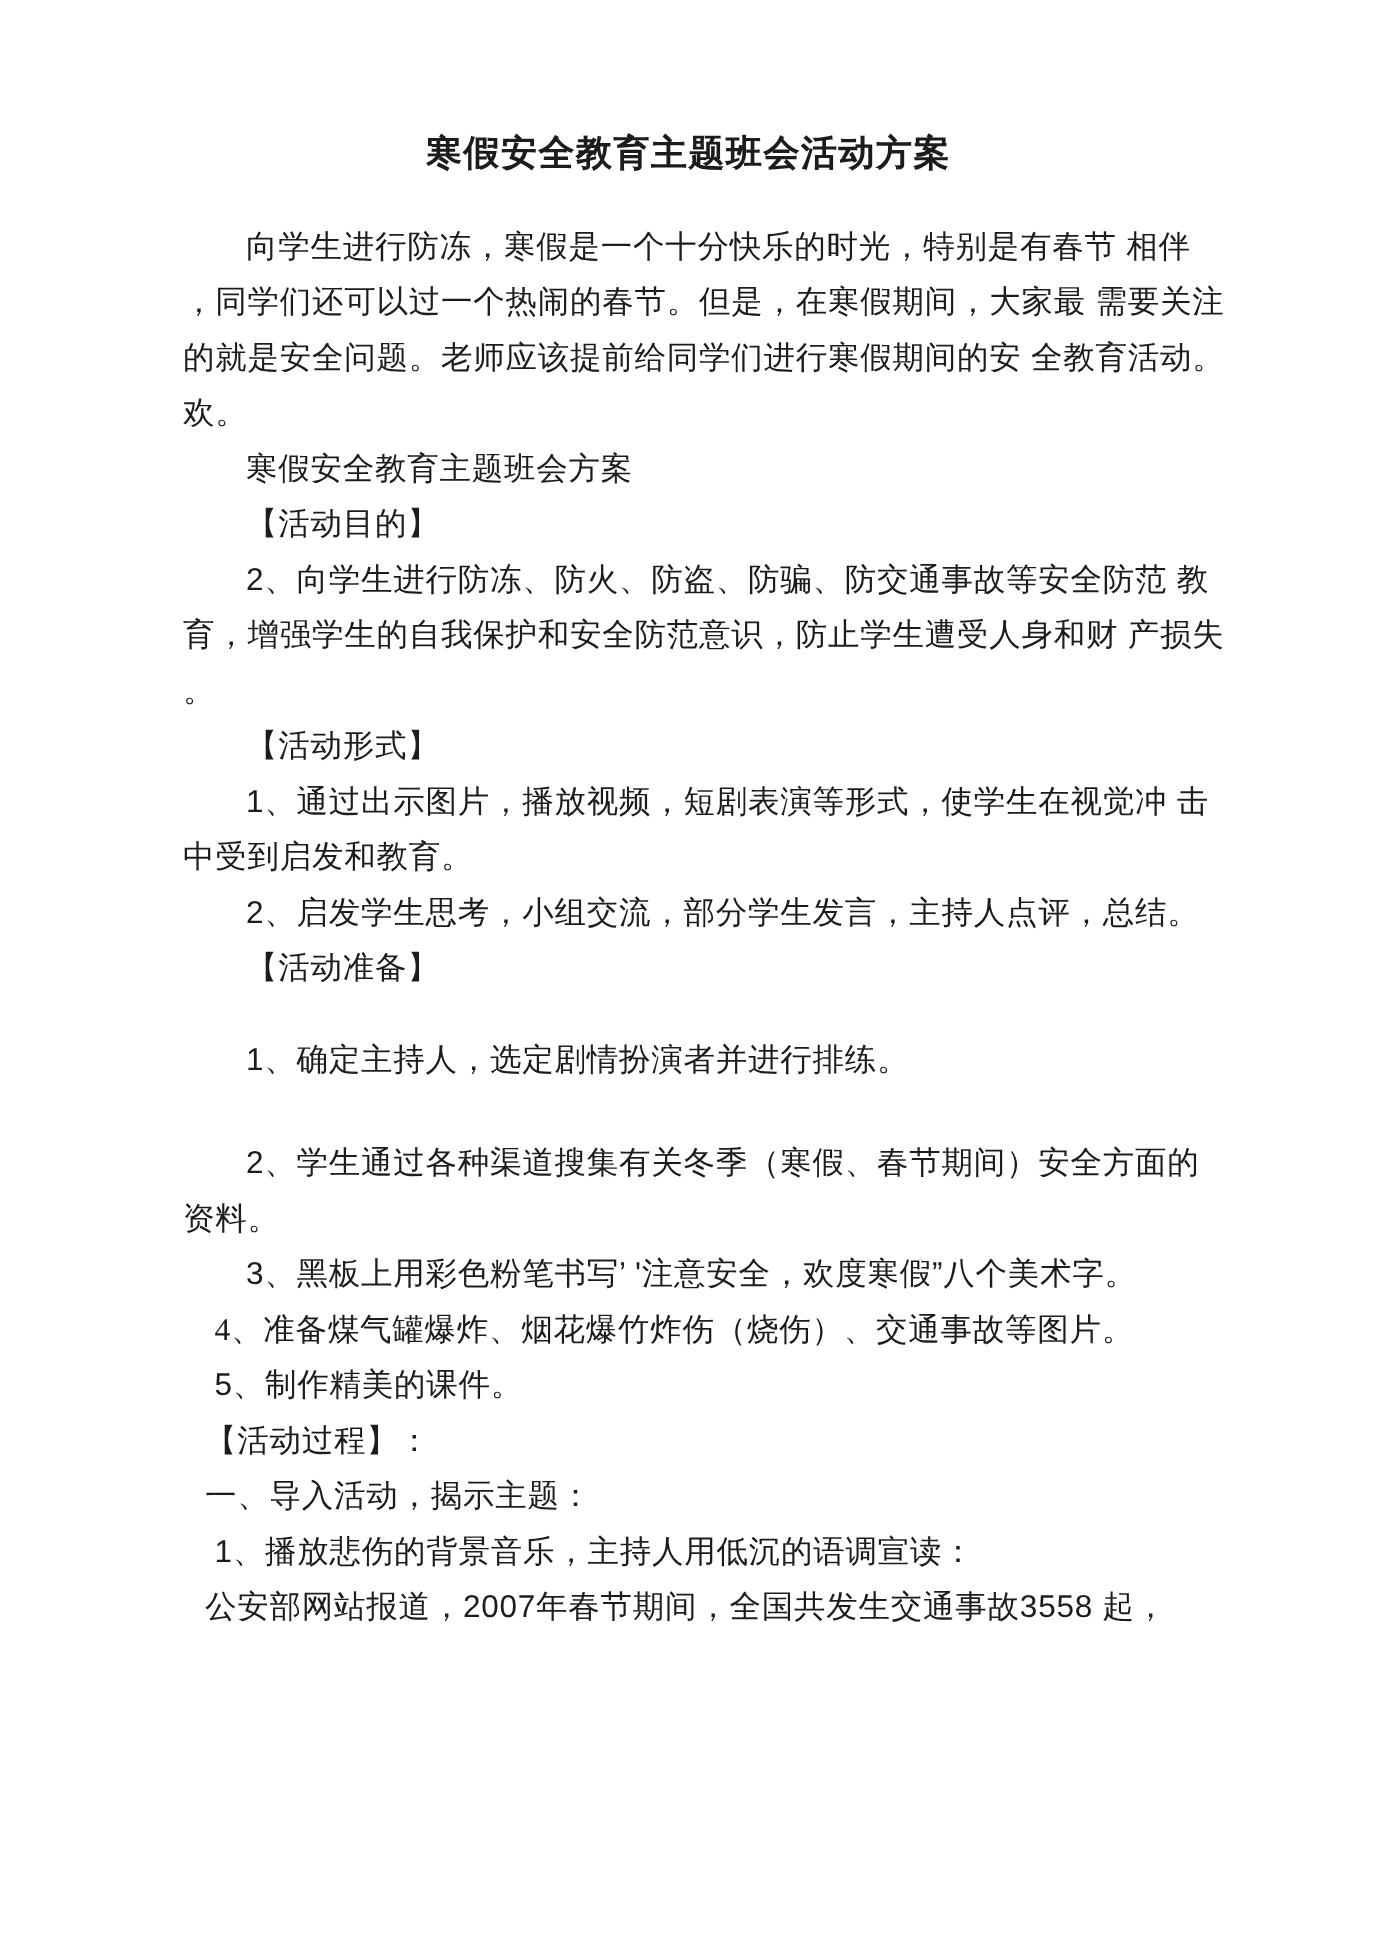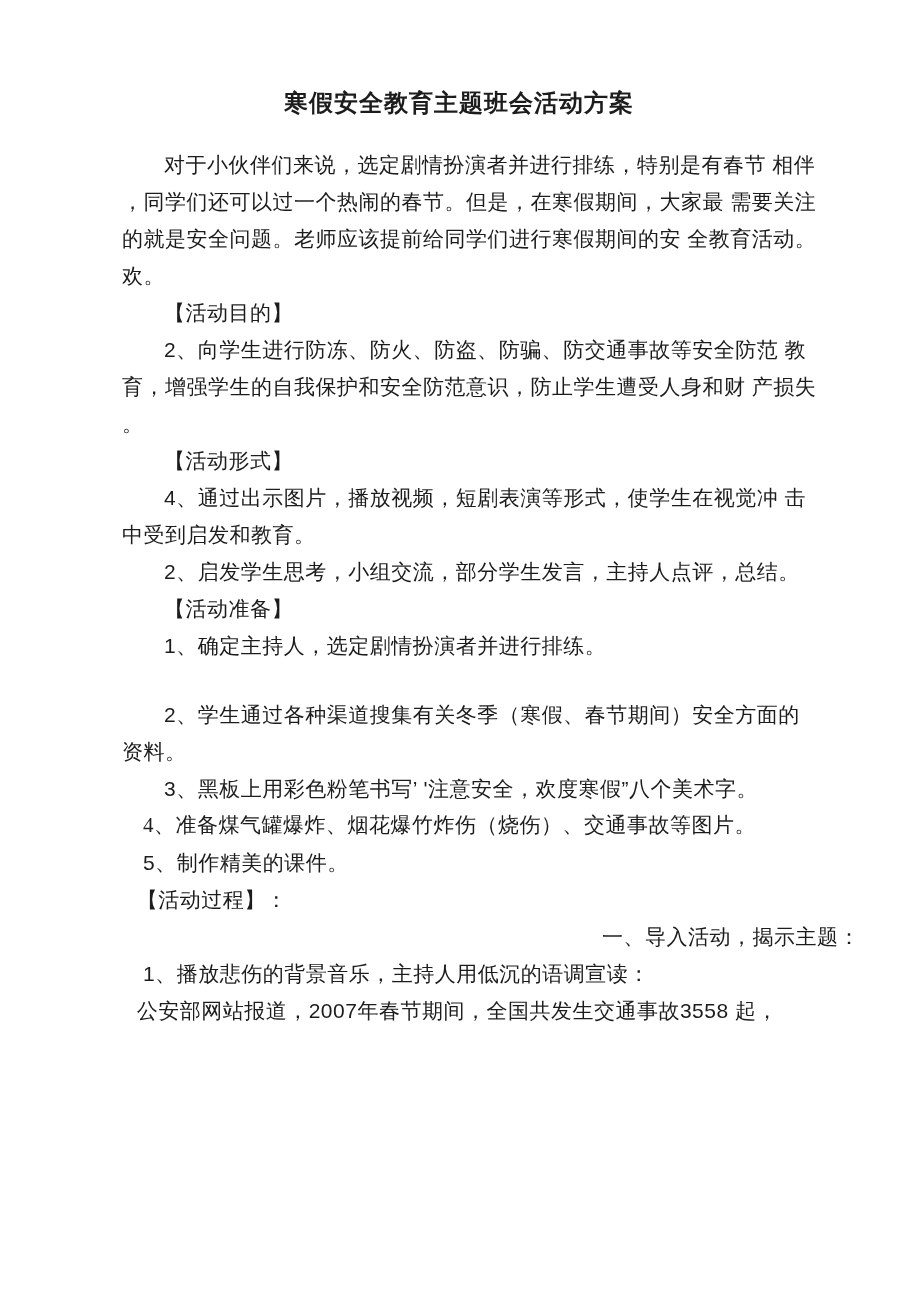--- a/index.html
+++ b/index.html
@@ -9,21 +9,21 @@
   }
   .page {
     position: relative;
     width: 920px;
     height: 1302px;
     background: #ffffff;
     overflow: hidden;
     font-family: "Liberation Sans", sans-serif;
     color: #1c1c1c;
     box-sizing: border-box;
-    padding: 86px 60px 0 122px;
+    padding: 86px 48px 0 122px;
   }
   .title {
     margin: 0 0 26px 0;
     font-size: 24px;
     line-height: 34px;
     font-weight: bold;
     text-align: center;
     letter-spacing: 1px;
     width: 674px;
   }
@@ -41,67 +41,70 @@
     height: 37px;
   }
 </style>
 </head>
 <body>
 
 <div class="page">
   <h1 class="title">寒假安全教育主题班会活动方案</h1>
   <div class="doc-body" id="doc-body">
       <p class="para">
-        <span class="line" style="text-indent: 2em;">对于小伙伴们来说，选定剧情扮演者并进行排练，特别是有春节 相伴</span>
+        <span class="line" style="text-indent: 2em;">向学生进行防冻，寒假是一个十分快乐的时光，特别是有春节 相伴</span>
         <span class="line">，同学们还可以过一个热闹的春节。但是，在寒假期间，大家最 需要关注</span>
         <span class="line">的就是安全问题。老师应该提前给同学们进行寒假期间的安 全教育活动。</span>
         <span class="line">欢。</span>
+      </p>
+      <p class="para">
+        <span class="line" style="text-indent: 2em;">寒假安全教育主题班会方案</span>
       </p>
       <p class="para">
         <span class="line" style="text-indent: 2em;">【活动目的】</span>
       </p>
       <p class="para">
         <span class="line" style="text-indent: 2em;">2、向学生进行防冻、防火、防盗、防骗、防交通事故等安全防范 教</span>
         <span class="line">育，增强学生的自我保护和安全防范意识，防止学生遭受人身和财 产损失</span>
         <span class="line">。</span>
       </p>
       <p class="para">
         <span class="line" style="text-indent: 2em;">【活动形式】</span>
       </p>
       <p class="para">
-        <span class="line" style="text-indent: 2em;">4、通过出示图片，播放视频，短剧表演等形式，使学生在视觉冲 击</span>
+        <span class="line" style="text-indent: 2em;">1、通过出示图片，播放视频，短剧表演等形式，使学生在视觉冲 击</span>
         <span class="line">中受到启发和教育。</span>
       </p>
       <p class="para">
         <span class="line" style="text-indent: 2em;">2、启发学生思考，小组交流，部分学生发言，主持人点评，总结。</span>
       </p>
       <p class="para">
         <span class="line" style="text-indent: 2em;">【活动准备】</span>
       </p>
       <p class="para">
-        <span class="line" style="text-indent: 2em;">1、确定主持人，选定剧情扮演者并进行排练。</span>
+        <span class="line" style="text-indent: 2em; margin-top: 24px;">1、确定主持人，选定剧情扮演者并进行排练。</span>
       </p>
       <p class="para">
         <span class="line" style="text-indent: 2em; margin-top: 32px;">2、学生通过各种渠道搜集有关冬季（寒假、春节期间）安全方面的</span>
         <span class="line">资料。</span>
       </p>
       <p class="para">
         <span class="line" style="text-indent: 2em;">3、黑板上用彩色粉笔书写’ '注意安全，欢度寒假”八个美术字。</span>
       </p>
       <p class="para">
         <span class="line" style="text-indent: 1em; font-family: Liberation Serif, serif;">4、准备煤气罐爆炸、烟花爆竹炸伤（烧伤）、交通事故等图片。</span>
       </p>
       <p class="para">
         <span class="line" style="text-indent: 1em;">5、制作精美的课件。</span>
       </p>
       <p class="para">
         <span class="line" style="text-indent: 0.7em;">【活动过程】：</span>
       </p>
       <p class="para">
-        <span class="line" style="text-indent: 0.7em; text-align: right;">一、导入活动，揭示主题：</span>
+        <span class="line" style="text-indent: 0.7em;">一、导入活动，揭示主题：</span>
       </p>
       <p class="para">
         <span class="line" style="text-indent: 1em;">1、播放悲伤的背景音乐，主持人用低沉的语调宣读：</span>
       </p>
       <p class="para">
         <span class="line" style="text-indent: 0.7em;">公安部网站报道，2007年春节期间，全国共发生交通事故3558 起，</span>
       </p>
     </div>
 </div>
 

